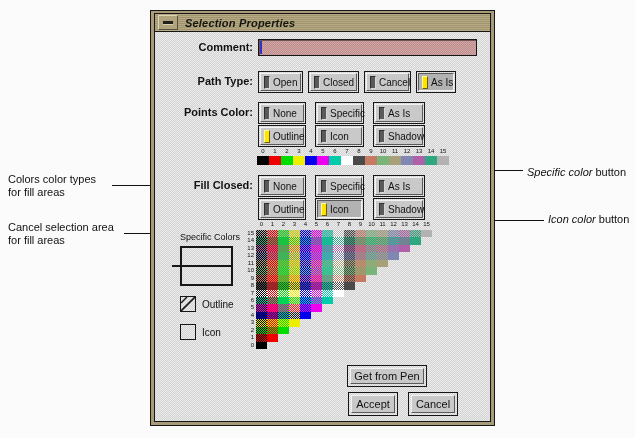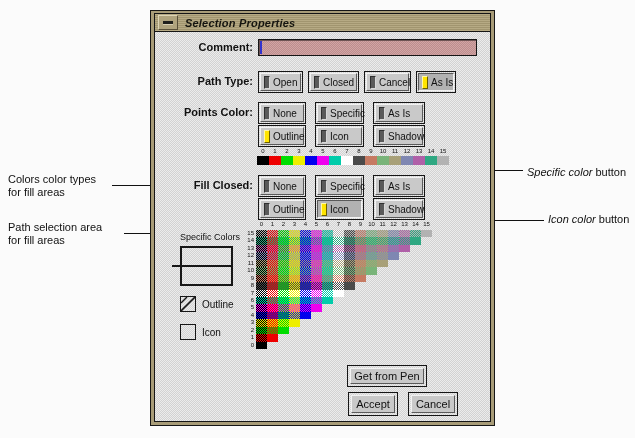--- a/index.html
+++ b/index.html
@@ -68,21 +68,21 @@
 </head>
 <body>
 
 <div class="page">
 
   <div class="ann" style="left:8px;top:173px;width:112px;">
     <div>Colors color types</div>
     <div>for fill areas</div>
   </div>
   <div class="ann" style="left:8px;top:221px;width:112px;">
-    <div>Path selection area</div>
+    <div>Cancel selection area</div>
     <div>for fill areas</div>
   </div>
 
   <div class="ann" style="left:527px;top:166px;width:108px;">
     <span class="em">Specific color</span><span> button</span>
   </div>
   <div class="ann" style="left:548px;top:213px;width:88px;">
     <span class="em">Icon color</span><span> button</span>
   </div>
 

